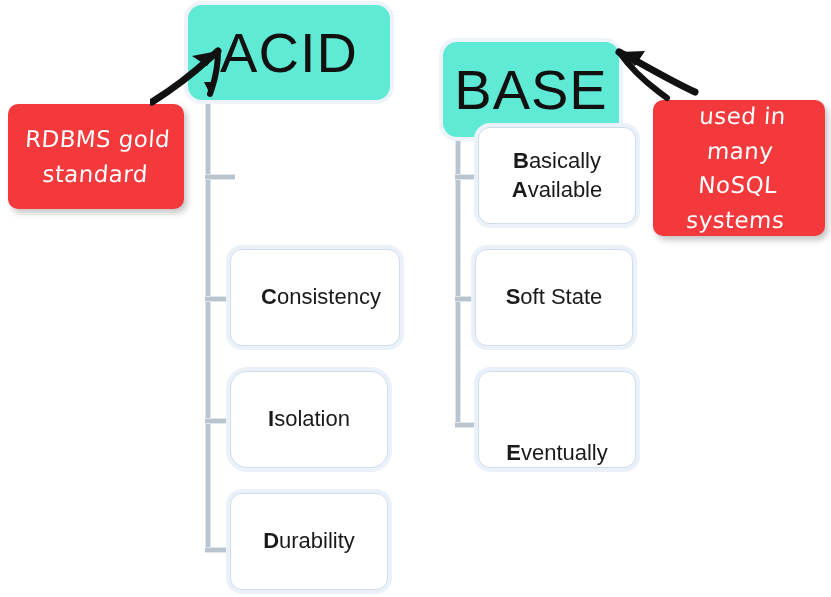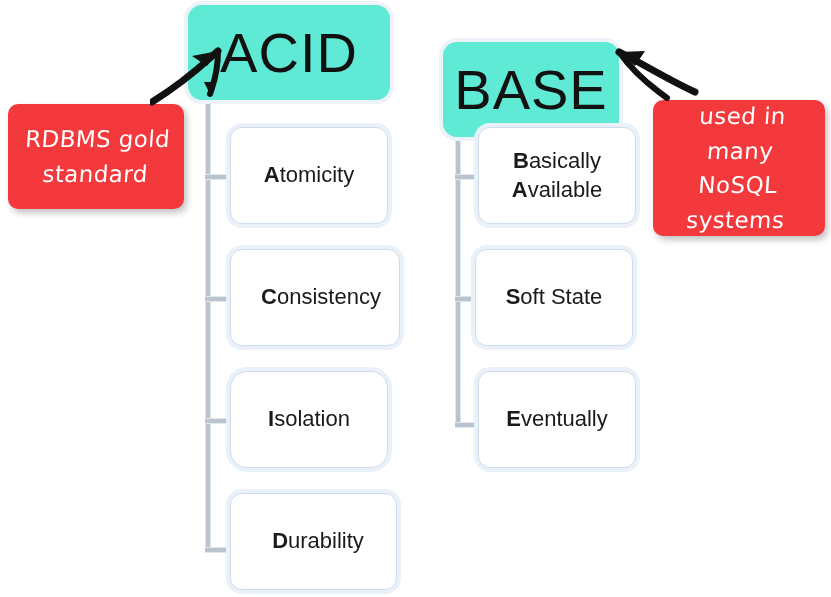--- a/index.html
+++ b/index.html
@@ -122,54 +122,51 @@
   <div class="trunk" style="left:205px; top:96px; height:455px;"></div>
   <div class="stub" style="left:205px; top:174px; width:30px;"></div>
   <div class="stub" style="left:205px; top:296px; width:30px;"></div>
   <div class="stub" style="left:205px; top:418px; width:30px;"></div>
   <div class="stub" style="left:205px; top:547px; width:30px;"></div>
 
   <div class="header-box" style="left:188px; top:5px; width:202px; height:95px;">
     <span class="title">ACID</span>
   </div>
 
-  <div class="item-box" style="left:230px; top:127px; width:156px; height:95px;">
-    <span class="item-text"><b>A</b><span>tomicity</span></span>
-  </div>
 
   <div class="item-box" style="left:230px; top:249px; width:156px; height:95px;padding-left:12px;">
     <span class="item-text"><b>C</b><span>onsistency</span></span>
   </div>
 
   <div class="item-box" style="left:230px; top:371px; width:156px; height:95px;border-radius:17px;">
     <span class="item-text"><b>I</b><span>solation</span></span>
   </div>
 
-  <div class="item-box" style="left:230px; top:493px; width:156px; height:95px;padding-left:9px;">
+  <div class="item-box" style="left:230px; top:493px; width:156px; height:95px;">
     <span class="item-text"><b>D</b><span>urability</span></span>
   </div>
 
   <div class="trunk" style="left:455px; top:96px; height:330px;"></div>
   <div class="stub" style="left:455px; top:174px; width:30px;"></div>
   <div class="stub" style="left:455px; top:296px; width:30px;"></div>
   <div class="stub" style="left:455px; top:422px; width:30px;"></div>
 
   <div class="header-box" style="left:443px; top:5px; width:176px; height:95px;margin-top:37px;">
     <span class="title">BASE</span>
   </div>
 
   <div class="item-box" style="left:478px; top:127px; width:156px; height:95px;">
     <span class="item-text"><b>B</b><span>asically</span><br><b>A</b><span>vailable</span></span>
   </div>
 
   <div class="item-box" style="left:451px; top:249px; width:156px; height:95px;margin-left:24px;">
     <span class="item-text"><b>S</b><span>oft State</span></span>
   </div>
 
-  <div class="item-box" style="left:478px; top:371px; width:156px; height:95px;">
+  <div class="item-box" style="left:478px; top:371px; width:156px; height:95px;align-items:flex-end;">
     <span class="item-text"><b>E</b><span>ventually</span><br></span>
   </div>
 
   <div class="callout" style="left:8px; top:104px; width:176px; height:105px;">
     <span class="callout-text"><span>RDBMS gold</span><br><span>standard</span></span>
   </div>
 
   <div class="callout" style="left:653px; top:100px; width:172px; height:136px;">
     <span class="callout-text"><span>used in many</span><br><span>NoSQL</span><br><span>systems</span></span>
   </div>

